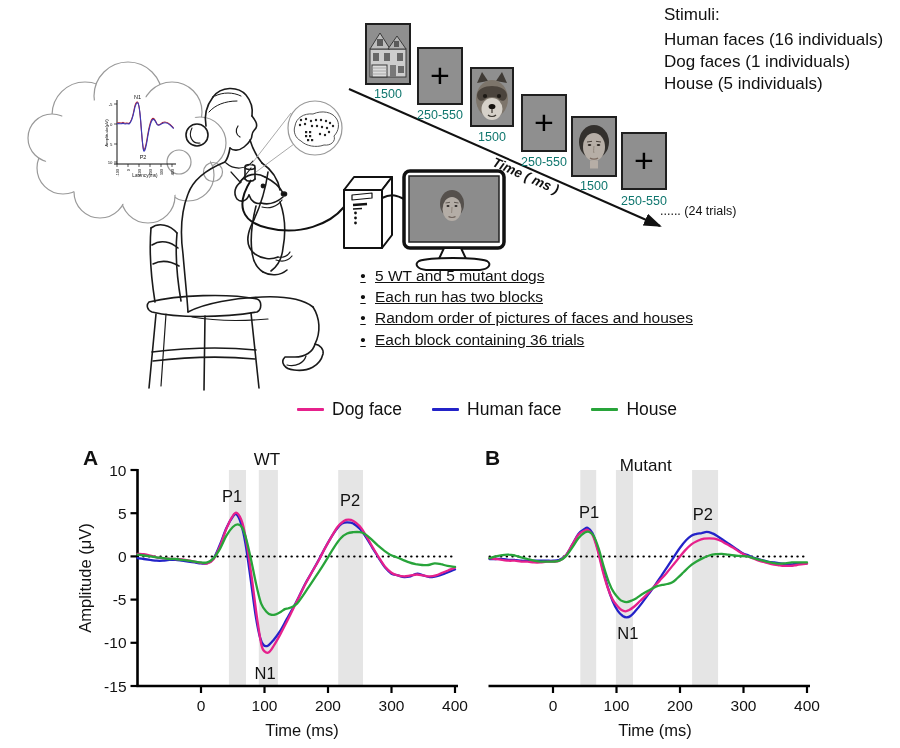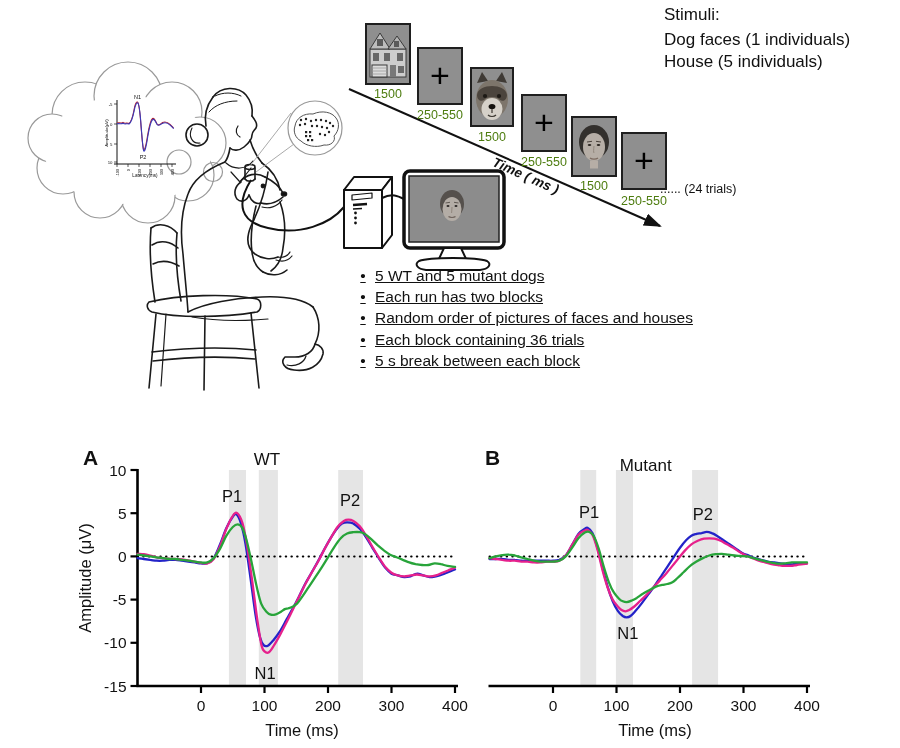--- a/index.html
+++ b/index.html
@@ -1,25 +1,25 @@
 <!DOCTYPE html>
 <html><head>
 <meta charset="utf-8">
 <style>
   html,body{margin:0;padding:0;background:#fff;}
   #stage{position:relative;width:900px;height:748px;background:#fff;overflow:hidden;
          font-family:"Liberation Sans",sans-serif;color:#111;}
   .abs{position:absolute;}
   .card{position:absolute;background:#8f8f8f;border:2px solid #1f1f1f;box-sizing:border-box;
         display:flex;align-items:center;justify-content:center;}
-  .dur{position:absolute;font-size:12.5px;color:#4d7c0f;text-align:center;}
+  .dur{position:absolute;font-size:12.5px;color:#0f766e;text-align:center;}
   .fixcross{font-size:34px;font-weight:300;line-height:1;color:#000;margin-top:-3px;}
   #stimuli-text{position:absolute;left:664px;top:4px;font-size:17px;line-height:22px;}
   #stimuli-text .st-title{margin-bottom:3px;}
-  #trailer{position:absolute;left:660px;top:182px;font-size:12.5px;}
+  #trailer{position:absolute;left:660px;top:204px;font-size:12.5px;}
   #bullets{position:absolute;left:351px;top:265px;margin:0;padding:0;list-style:none;
            font-size:15.5px;line-height:21.2px;}
   #bullets li{display:flex;text-decoration:underline;}
   #bullets li::before{content:"\2022";width:24px;text-align:center;flex:0 0 24px;}
   #legend{position:absolute;left:252px;top:399px;width:470px;display:flex;
           justify-content:center;align-items:center;gap:30px;}
   .lg-item{display:flex;align-items:center;gap:8px;}
   .lg-line{display:inline-block;width:27px;height:3.6px;border-radius:1px;}
   .lg-text{font-size:17.5px;}
   svg text{font-family:"Liberation Sans",sans-serif;fill:#111;}
@@ -275,32 +275,46 @@
 
   <div class="card" style="left:621px;top:132px;width:46px;height:58px;">
     <div class="fixcross">+</div>
   </div>
   <div class="dur" style="left:611px;top:194px;width:66px;">250-550</div>
 
   <div id="trailer">...... (24 trials)</div>
 
   <div id="stimuli-text">
     <div class="st-title">Stimuli:</div>
+    <div>Human faces (16 individuals)</div>
     <div>Dog faces (1 individuals)</div>
     <div>House (5 individuals)</div>
   </div>
 
   <ul id="bullets">
       <li>5 WT and 5 mutant dogs</li>
       <li>Each run has two blocks</li>
       <li>Random order of pictures of faces and houses</li>
       <li>Each block containing 36 trials</li>
-      <li>5 s break between each block</li>
     </ul>
 
+  <div id="legend">
+      <div class="lg-item">
+        <span class="lg-line" style="background: rgb(230, 33, 140);"></span>
+        <span class="lg-text">Dog face</span>
+      </div>
+      <div class="lg-item">
+        <span class="lg-line" style="background: rgb(35, 35, 200);"></span>
+        <span class="lg-text">Human face</span>
+      </div>
+      <div class="lg-item">
+        <span class="lg-line" style="background: rgb(40, 164, 58);"></span>
+        <span class="lg-text">House</span>
+      </div>
+    </div>
 
   <svg id="panelA" class="panel-svg" style="left:75px" width="400" height="310" viewBox="0 0 400 310">
       <rect x="153.9" y="32" width="17.1" height="216" fill="#e5e5e5"></rect>
       <rect x="183.8" y="32" width="19.1" height="216" fill="#e5e5e5"></rect>
       <rect x="263.2" y="32" width="24.8" height="216" fill="#e5e5e5"></rect>
       <line x1="62.5" y1="118.4" x2="380" y2="118.4" stroke="#000" stroke-width="2" stroke-dasharray="0.5 5.2" stroke-linecap="round"></line>
       <line x1="61.5" y1="248" x2="383" y2="248" stroke="#000" stroke-width="2.6"></line>
       <line x1="126.0" y1="248" x2="126.0" y2="255" stroke="#000" stroke-width="2.2"></line>
       <text x="126.0" y="273" text-anchor="middle" font-size="15.5">0</text>
       <line x1="189.5" y1="248" x2="189.5" y2="255" stroke="#000" stroke-width="2.2"></line>

